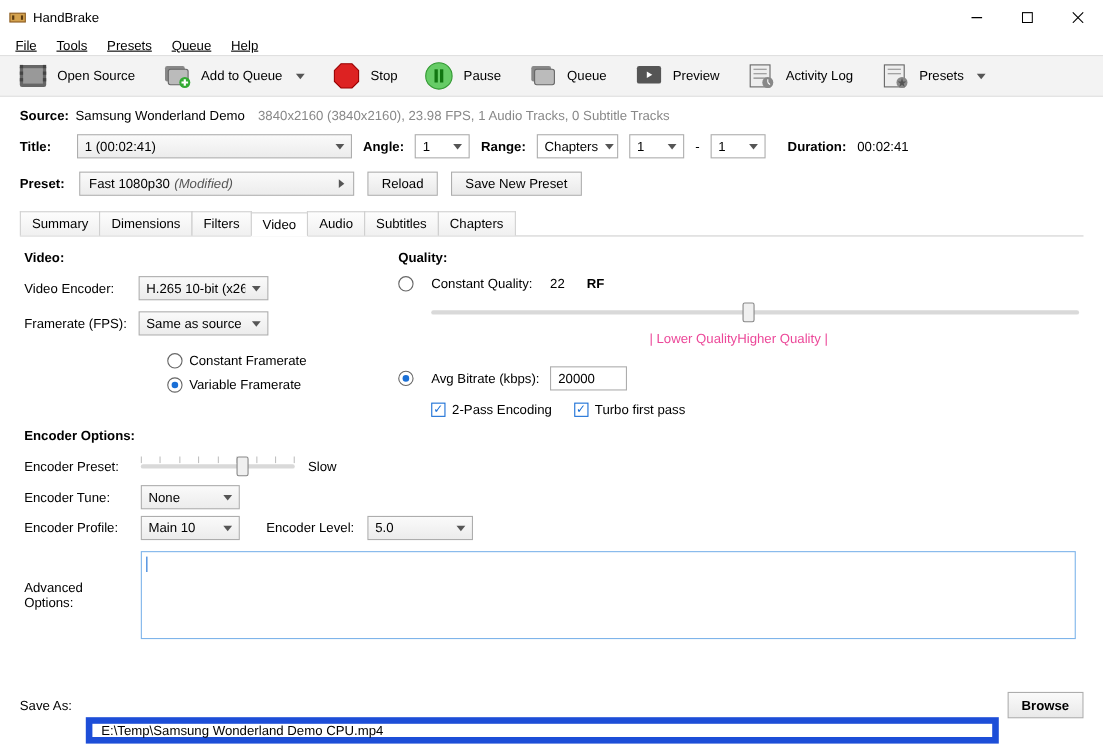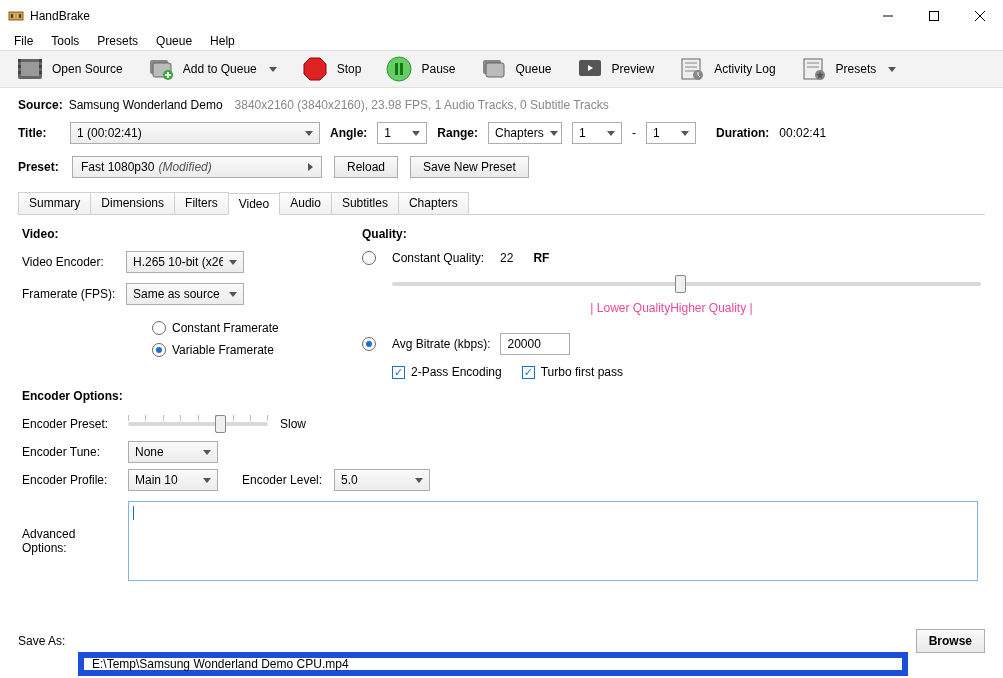--- a/index.html
+++ b/index.html
@@ -8,21 +8,21 @@
 
 .titlebar { height: 32px; display: flex; align-items: center; padding: 0 0 0 8px; }
 .titlebar .icon { width: 16px; height: 16px; margin-right: 6px; }
 .titlebar .title { flex: 1; font-size: 12px; }
 .winctrls { display: flex; }
 .winctrls .wc { width: 46px; height: 32px; display: flex; align-items: center; justify-content: center; }
 .winctrls .wc svg { width: 10px; height: 10px; }
 
 
 .menubar { height: 22px; display: flex; align-items: center; padding: 0 6px; gap: 2px; }
-.menubar .mi { padding: 2px 8px; cursor: default; }
+.menubar .mi { padding: 2px 8px; cursor: default; text-decoration: underline; }
 
 
 .toolbar { height: 48px; background: #f3f3f3; border-top: 1px solid #e0e0e0; border-bottom: 1px solid #e0e0e0; display: flex; align-items: center; padding: 0 6px; gap: 4px; }
 .tbtn { display: flex; align-items: center; gap: 8px; padding: 4px 10px; cursor: default; }
 .tbtn .ticon { width: 28px; height: 28px; display: flex; align-items: center; justify-content: center; }
 .tbtn .tlabel {}
 .tbtn .chev { margin-left: 4px; }
 
 
 .sourcerow { padding: 10px 18px 4px; display: flex; align-items: center; gap: 6px; }

